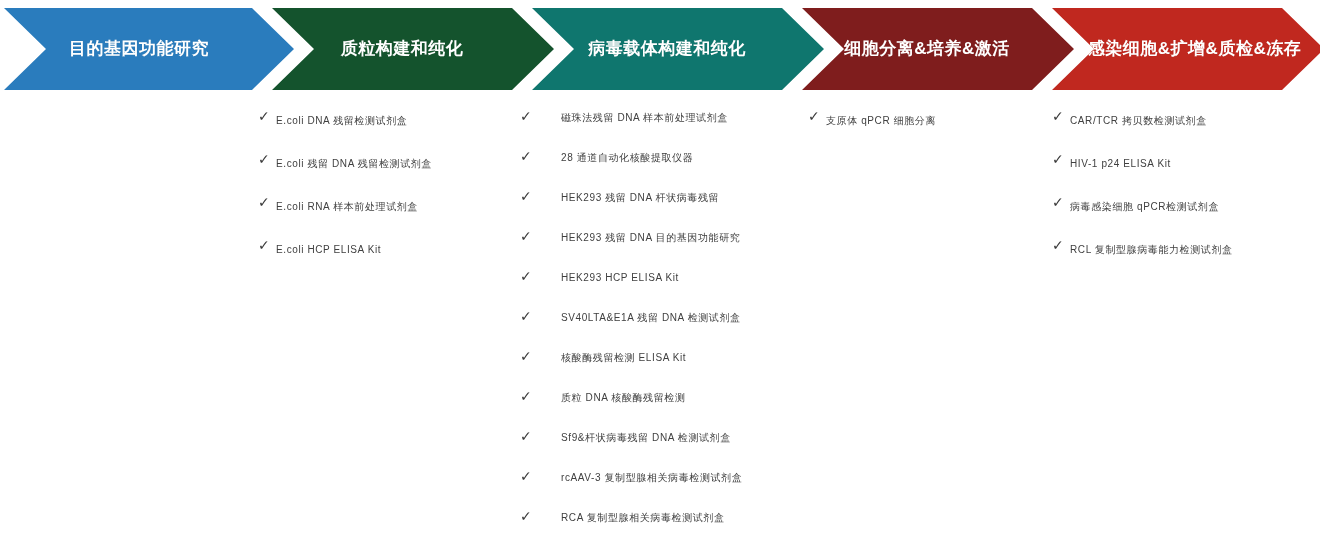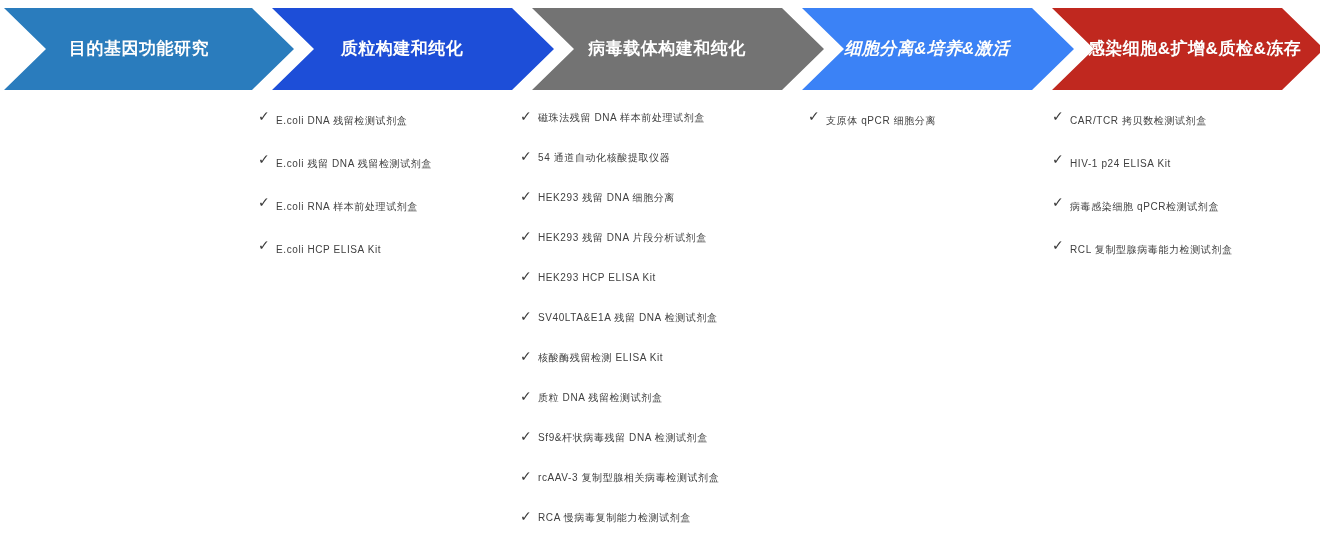--- a/index.html
+++ b/index.html
@@ -45,33 +45,32 @@
   }
 
   
   .chev-0 {
     left: 0px;  width: 290px;
     background: #2a7cbd;
     clip-path: polygon(0 0, 248px 0, 290px 41px, 248px 82px, 0 82px, 42px 41px);
   }
   .chev-1 {
     left: 268px; width: 282px;
-    background: #1d4ed8;
+    background: #14532d;
     clip-path: polygon(0 0, 240px 0, 282px 41px, 240px 82px, 0 82px, 42px 41px);
   }
   .chev-2 {
     left: 528px; width: 292px;
-    background: #737373;
+    background: #0f766e;
     clip-path: polygon(0 0, 250px 0, 292px 41px, 250px 82px, 0 82px, 42px 41px);
   }
   .chev-3 {
     left: 798px; width: 272px;
-    background: #3b82f6;
+    background: #7f1d1d;
     clip-path: polygon(0 0, 230px 0, 272px 41px, 230px 82px, 0 82px, 42px 41px);
-    font-style: italic;
   }
   .chev-4 {
     left: 1048px; width: 272px;
     background: #c0281f;
     clip-path: polygon(0 0, 230px 0, 272px 41px, 230px 82px, 0 82px, 42px 41px);
   }
   .chev-0 .chevron-label { margin-right: 20px; }
   .chev-1 .chevron-label { margin-right: 22px; }
   .chev-2 .chevron-label { margin-right: 22px; }
   .chev-3 .chevron-label { margin-right: 22px; }
@@ -110,21 +109,21 @@
   }
   .item-label {
     flex: 1 1 auto;
     color: #404040;
     font-size: 10px;
     line-height: 31px;
     letter-spacing: 0.6px;
     word-break: break-word;
   }
   .col-2 .item { margin-bottom: 14px; }
-  .col-2 .item-label { line-height: 26px; }
+  .col-2 .item-label { line-height: 26px; margin-left: 23px; }
   .col-1 .item { margin-bottom: 12px; }
   .col-1 .item-label { line-height: 31px; }
   .col-4 .item { margin-bottom: 12px; }
 </style>
 </head>
 <body>
 
 <div id="chevron-banner">
   <div class="chevron chev-0">
     <span class="chevron-label">目的基因功能研究</span>
@@ -163,57 +162,57 @@
         <span class="item-label">E.coli HCP ELISA Kit</span>
       </div>
     </div>
   <div class="column col-2">
       <div class="item">
         <span class="check-icon">✓</span>
         <span class="item-label">磁珠法残留 DNA 样本前处理试剂盒</span>
       </div>
       <div class="item">
         <span class="check-icon">✓</span>
-        <span class="item-label">54 通道自动化核酸提取仪器</span>
-      </div>
-      <div class="item">
-        <span class="check-icon">✓</span>
-        <span class="item-label">HEK293 残留 DNA 细胞分离</span>
-      </div>
-      <div class="item">
-        <span class="check-icon">✓</span>
-        <span class="item-label">HEK293 残留 DNA 片段分析试剂盒</span>
+        <span class="item-label">28 通道自动化核酸提取仪器</span>
+      </div>
+      <div class="item">
+        <span class="check-icon">✓</span>
+        <span class="item-label">HEK293 残留 DNA 杆状病毒残留</span>
+      </div>
+      <div class="item">
+        <span class="check-icon">✓</span>
+        <span class="item-label">HEK293 残留 DNA 目的基因功能研究</span>
       </div>
       <div class="item">
         <span class="check-icon">✓</span>
         <span class="item-label">HEK293 HCP ELISA Kit</span>
       </div>
       <div class="item">
         <span class="check-icon">✓</span>
         <span class="item-label">SV40LTA&amp;E1A 残留 DNA 检测试剂盒</span>
       </div>
       <div class="item">
         <span class="check-icon">✓</span>
         <span class="item-label">核酸酶残留检测 ELISA Kit</span>
       </div>
       <div class="item">
         <span class="check-icon">✓</span>
-        <span class="item-label">质粒 DNA 残留检测试剂盒</span>
+        <span class="item-label">质粒 DNA 核酸酶残留检测</span>
       </div>
       <div class="item">
         <span class="check-icon">✓</span>
         <span class="item-label">Sf9&amp;杆状病毒残留 DNA 检测试剂盒</span>
       </div>
       <div class="item">
         <span class="check-icon">✓</span>
         <span class="item-label">rcAAV-3 复制型腺相关病毒检测试剂盒</span>
       </div>
       <div class="item">
         <span class="check-icon">✓</span>
-        <span class="item-label">RCA 慢病毒复制能力检测试剂盒</span>
+        <span class="item-label">RCA 复制型腺相关病毒检测试剂盒</span>
       </div>
     </div>
   <div class="column col-3">
       <div class="item">
         <span class="check-icon">✓</span>
         <span class="item-label">支原体 qPCR 细胞分离</span>
       </div>
     </div>
   <div class="column col-4">
       <div class="item">

